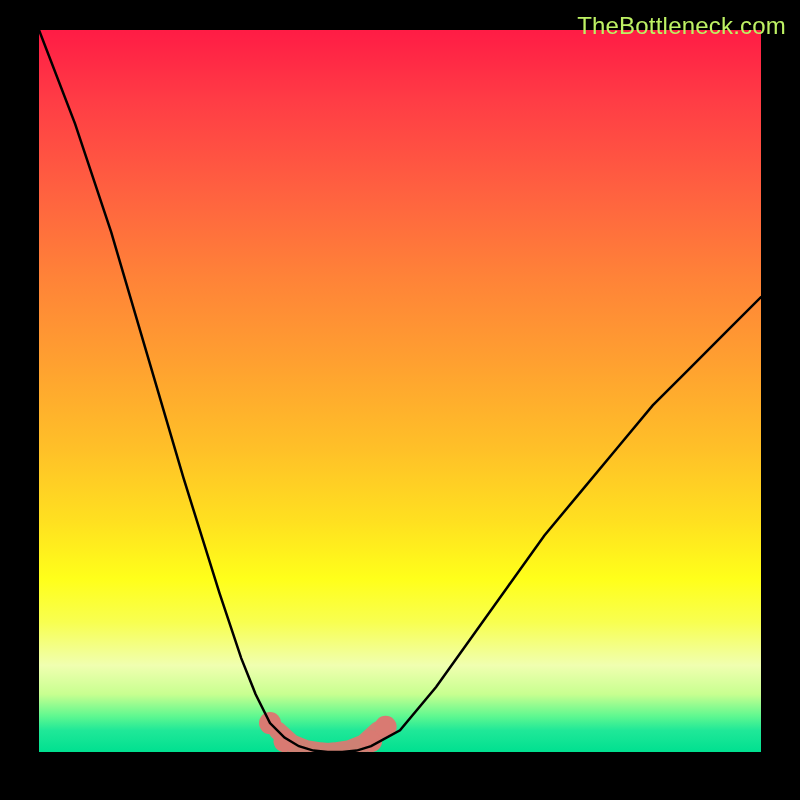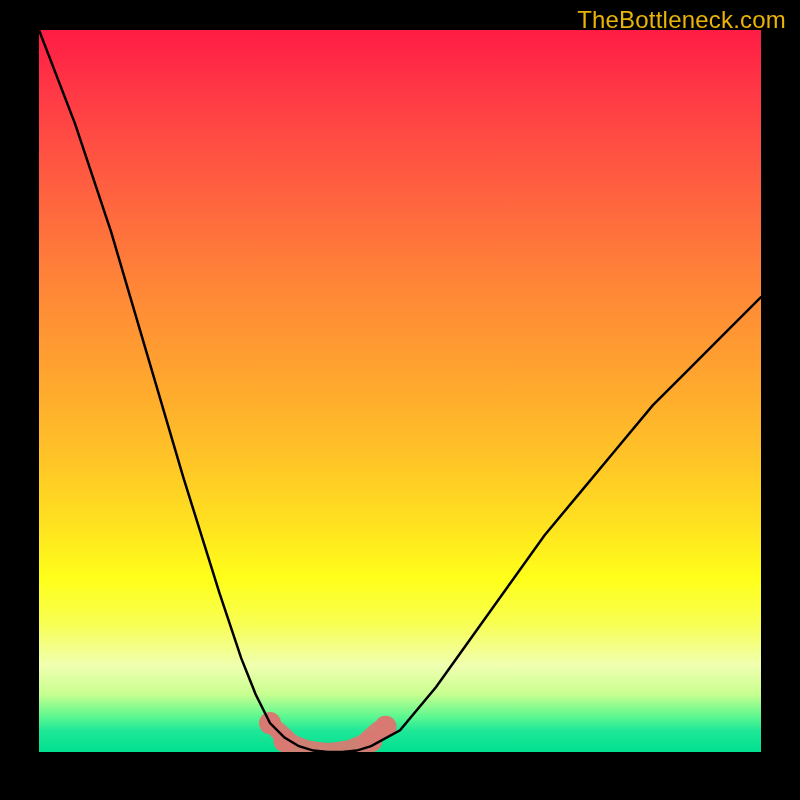--- a/index.html
+++ b/index.html
@@ -12,23 +12,23 @@
     overflow: hidden;
   }
   .stage {
     position: relative;
     width: 800px;
     height: 800px;
     background: #000;
   }
   .watermark {
     position: absolute;
-    top: 6px;
+    top: 12px;
     right: 14px;
-    color: #eab308;
+    color: #bef264;
     font-size: 24px;
     font-weight: 500;
     letter-spacing: 0.2px;
     z-index: 50;
   }
   .plot-area {
     position: absolute;
     left: 39px;
     top: 30px;
     width: 722px;

